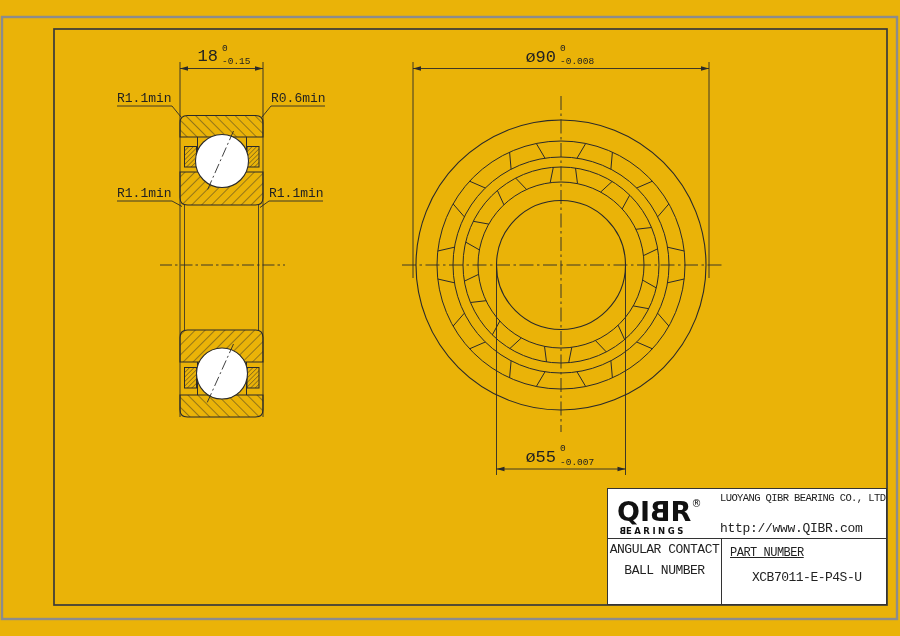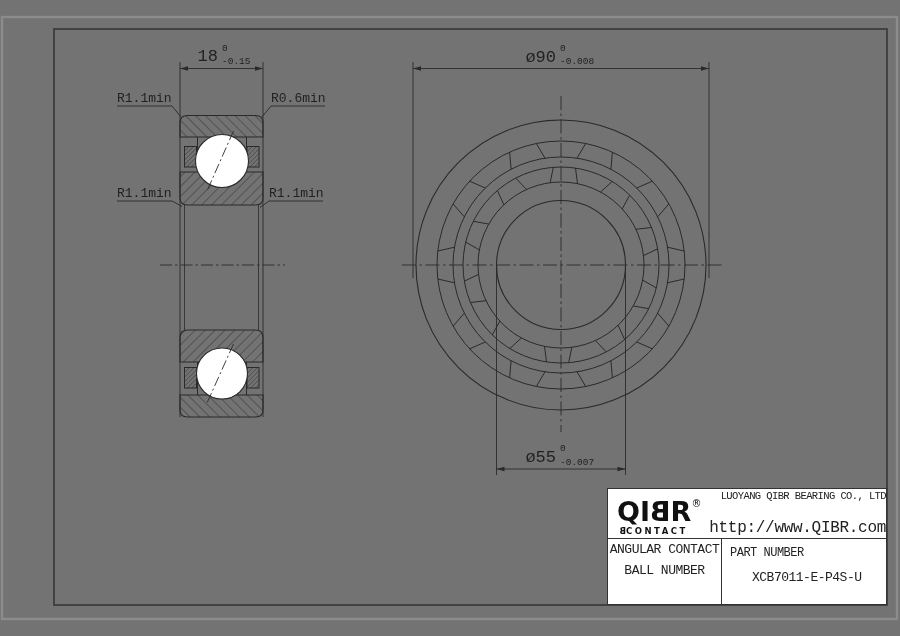--- a/index.html
+++ b/index.html
@@ -1,43 +1,43 @@
 <!DOCTYPE html>
 <html><head>
 <meta charset="utf-8">
 <style>
   html,body{margin:0;padding:0;background:#ffffff;}
-  .stage{position:relative;width:900px;height:636px;background:#737373;overflow:hidden;
+  .stage{position:relative;width:900px;height:636px;background:#eab308;overflow:hidden;
          font-family:"Liberation Mono","DejaVu Sans Mono",monospace;}
   svg{position:absolute;left:0;top:0;}
   svg text{fill:#222;}
   .dim-val{font:17px "Liberation Mono","DejaVu Sans Mono",monospace;}
   .tol{font:9.5px "Liberation Mono","DejaVu Sans Mono",monospace;}
   .rlabel{font:13px "Liberation Mono","DejaVu Sans Mono",monospace;}
   
   .title-block{position:absolute;left:607px;top:488px;width:280px;height:117px;
                border:1.6px solid #333;box-sizing:border-box;background:#fff;}
   .tb-top{height:49px;border-bottom:1.6px solid #333;display:flex;align-items:center;}
   .tb-logo{width:112px;padding-left:9px;box-sizing:border-box;}
   .logo-main{font-family:"DejaVu Sans","Liberation Sans",sans-serif;font-weight:bold;
              font-size:27px;line-height:26px;color:#111;letter-spacing:0px;white-space:nowrap;}
   .logo-main sup{font-size:10px;vertical-align:14px;font-weight:normal;}
   .logo-sub{font-family:"DejaVu Sans","Liberation Sans",sans-serif;font-weight:bold;
             font-size:8.5px;letter-spacing:2.5px;color:#111;margin-top:1px;}
   .mir{display:inline-block;transform:scaleX(-1);}
-  .tb-company{flex:1;text-align:right;color:#222;}
+  .tb-company{flex:1;text-align:left;color:#222;}
   .tb-company .l1{font-size:10.5px;letter-spacing:-0.6px;white-space:nowrap;}
-  .tb-company .l2{font-size:16px;letter-spacing:-0.3px;margin-top:17px;white-space:nowrap;}
+  .tb-company .l2{font-size:13px;letter-spacing:-0.3px;margin-top:17px;white-space:nowrap;}
   .tb-bottom{display:flex;height:66px;}
   .tb-product{width:114px;border-right:1.6px solid #333;box-sizing:border-box;
               display:flex;flex-direction:column;align-items:center;
               font-size:13px;letter-spacing:-0.5px;color:#222;}
   .tb-product div{margin:3px 0;white-space:nowrap;}
   .tb-part{flex:1;padding:7px 0 0 8px;color:#222;}
-  .tb-part .plabel{font-size:12px;letter-spacing:-0.5px;}
+  .tb-part .plabel{font-size:12px;letter-spacing:-0.5px;text-decoration:underline;}
   .tb-part .pnum{font-size:13px;letter-spacing:-0.5px;margin:10px 0 16px 22px;white-space:nowrap;}
 </style>
 </head>
 <body>
 
 <div class="stage">
 
 <svg width="900" height="636" viewBox="0 0 900 636">
   <defs>
     <pattern id="h1" width="7" height="7" patternUnits="userSpaceOnUse" patternTransform="rotate(-45)">
@@ -194,21 +194,21 @@
 
   <text class="dim-val" x="556" y="462" text-anchor="end">ø55</text>
   <text class="tol" x="560" y="451">0</text>
   <text class="tol" x="560" y="464.5">-0.007</text>
 </svg>
 
 <div class="title-block">
   <div class="tb-top">
     <div class="tb-logo">
       <div class="logo-main"><span>QI</span><span class="mir">B</span><span>R</span><sup>®</sup></div>
-      <div class="logo-sub"><span class="mir">B</span><span>CONTACT</span></div>
+      <div class="logo-sub"><span class="mir">B</span><span>EARINGS</span></div>
     </div>
     <div class="tb-company">
       <div class="l1">LUOYANG QIBR BEARING CO., LTD</div>
       <div class="l2">http://www.QIBR.com</div>
     </div>
   </div>
   <div class="tb-bottom">
     <div class="tb-product">
       <div>ANGULAR CONTACT</div>
       <div>BALL NUMBER</div>

